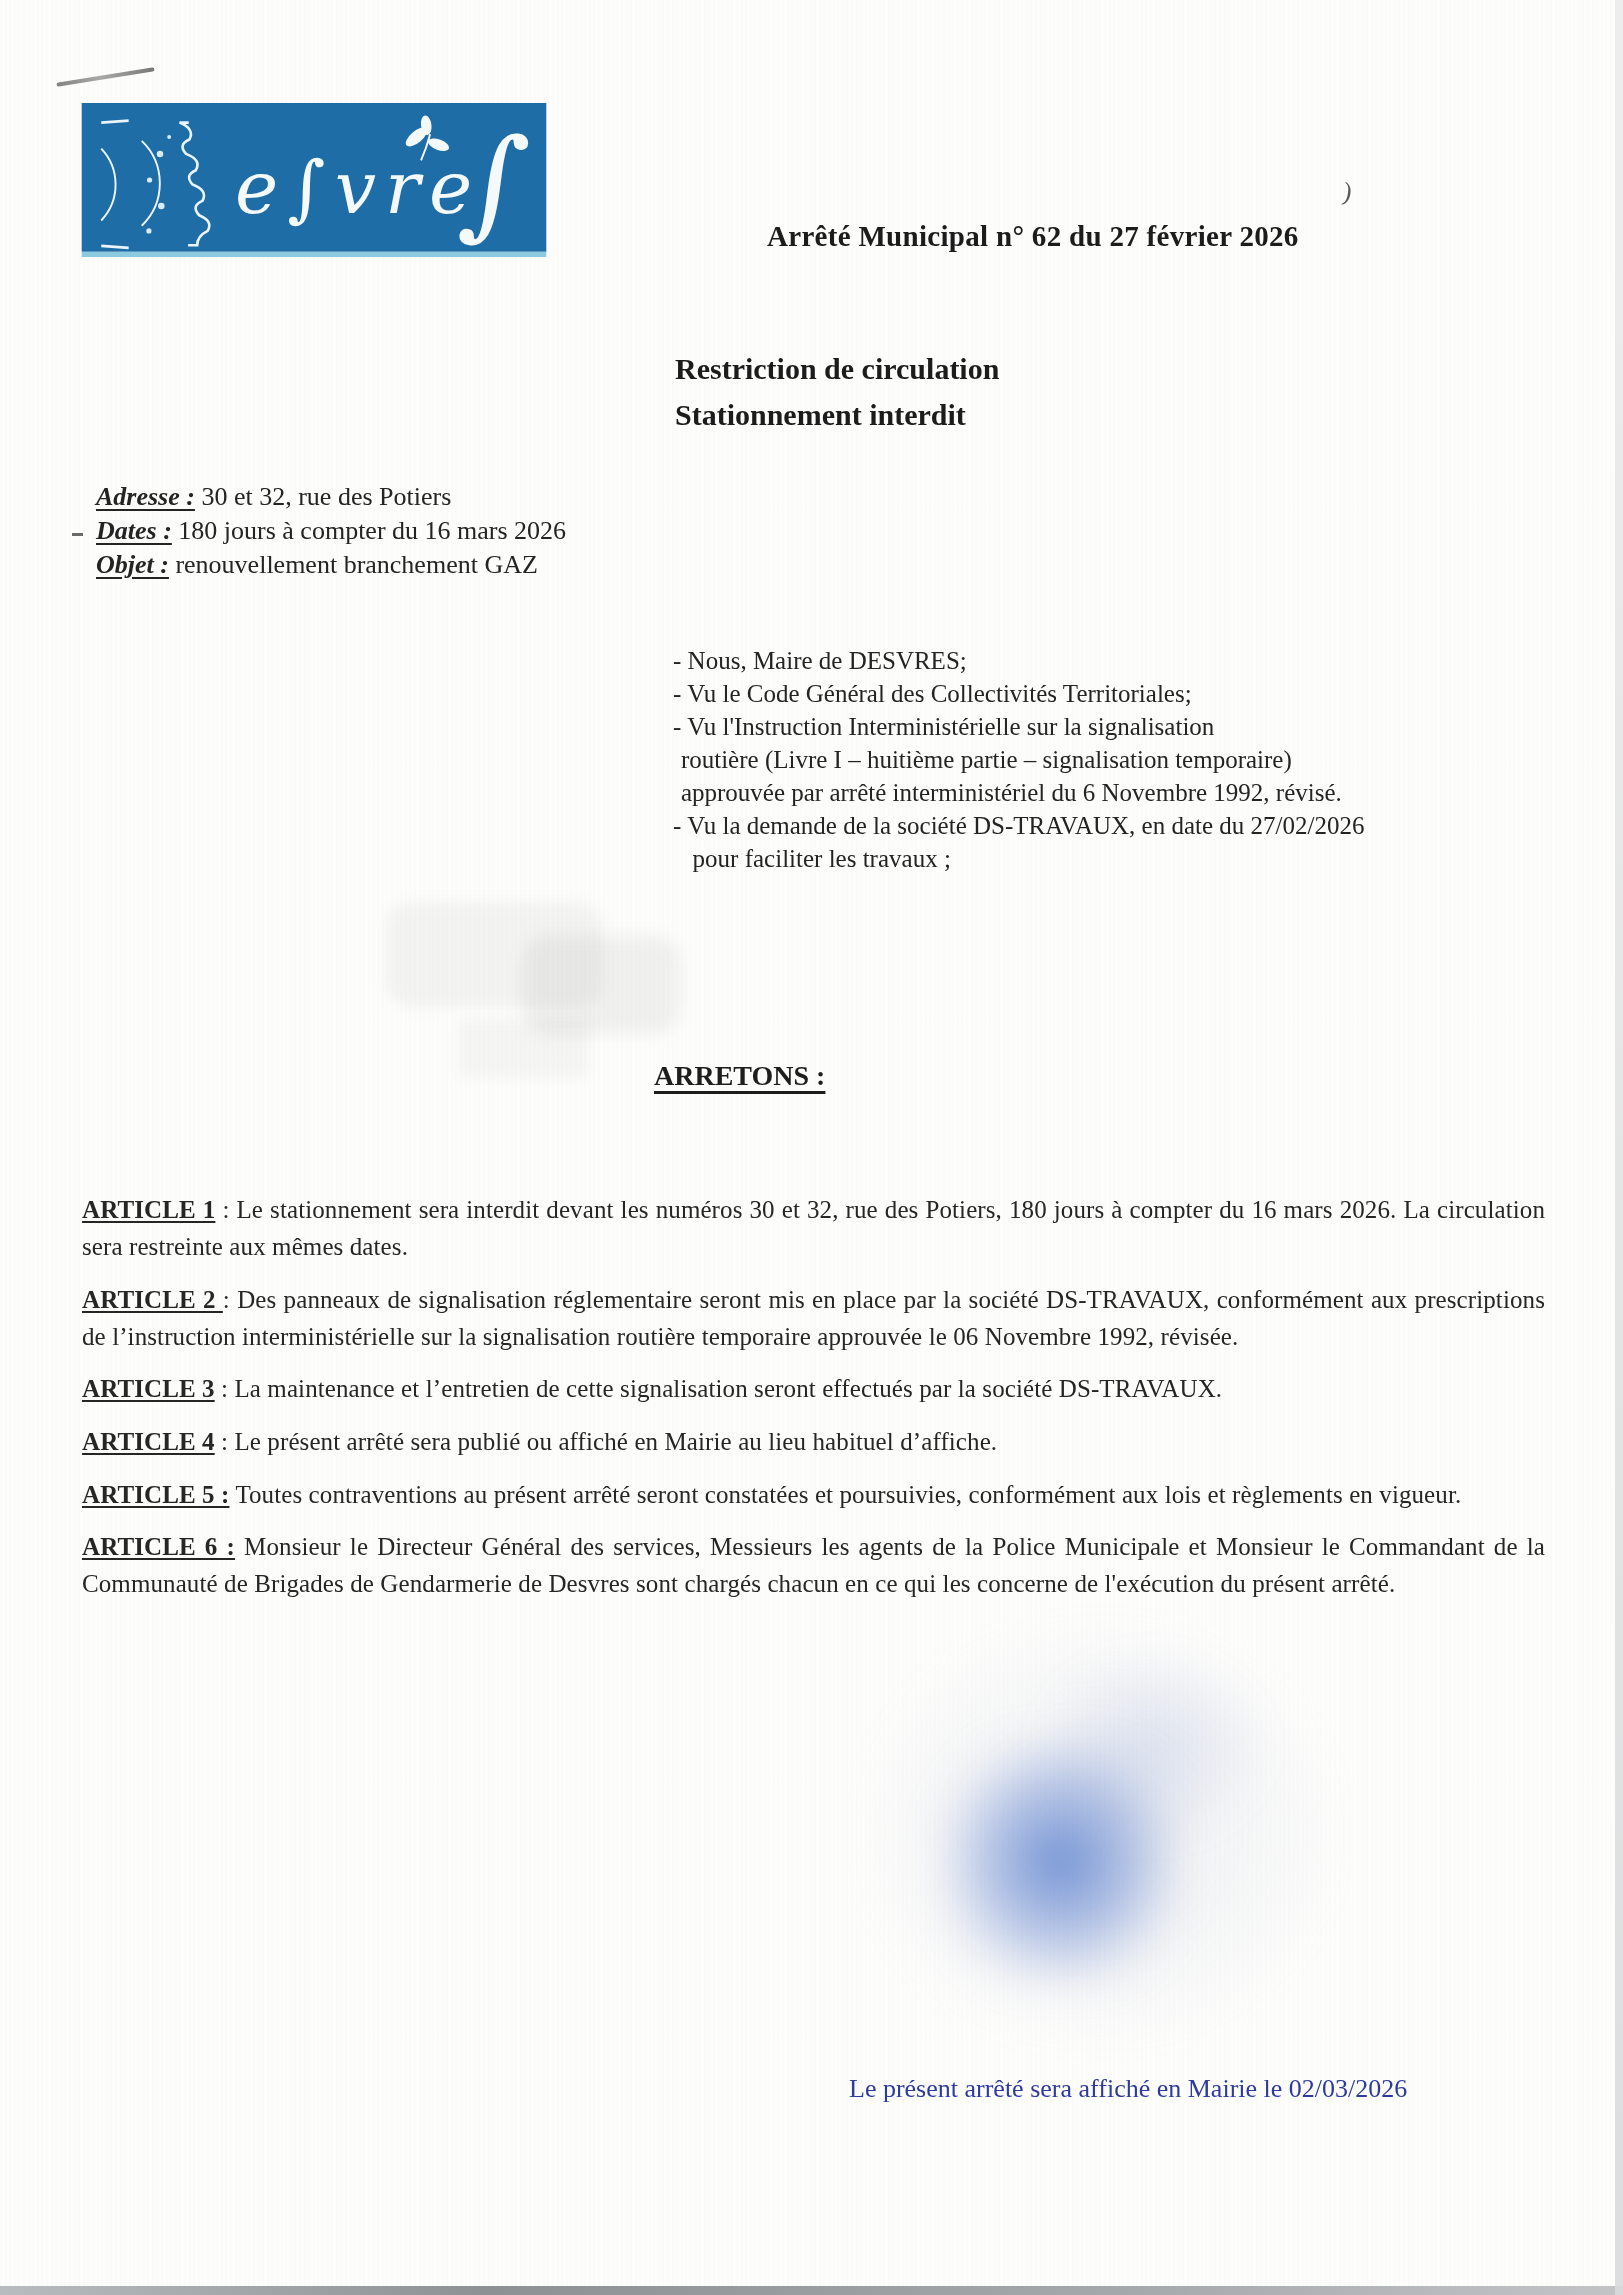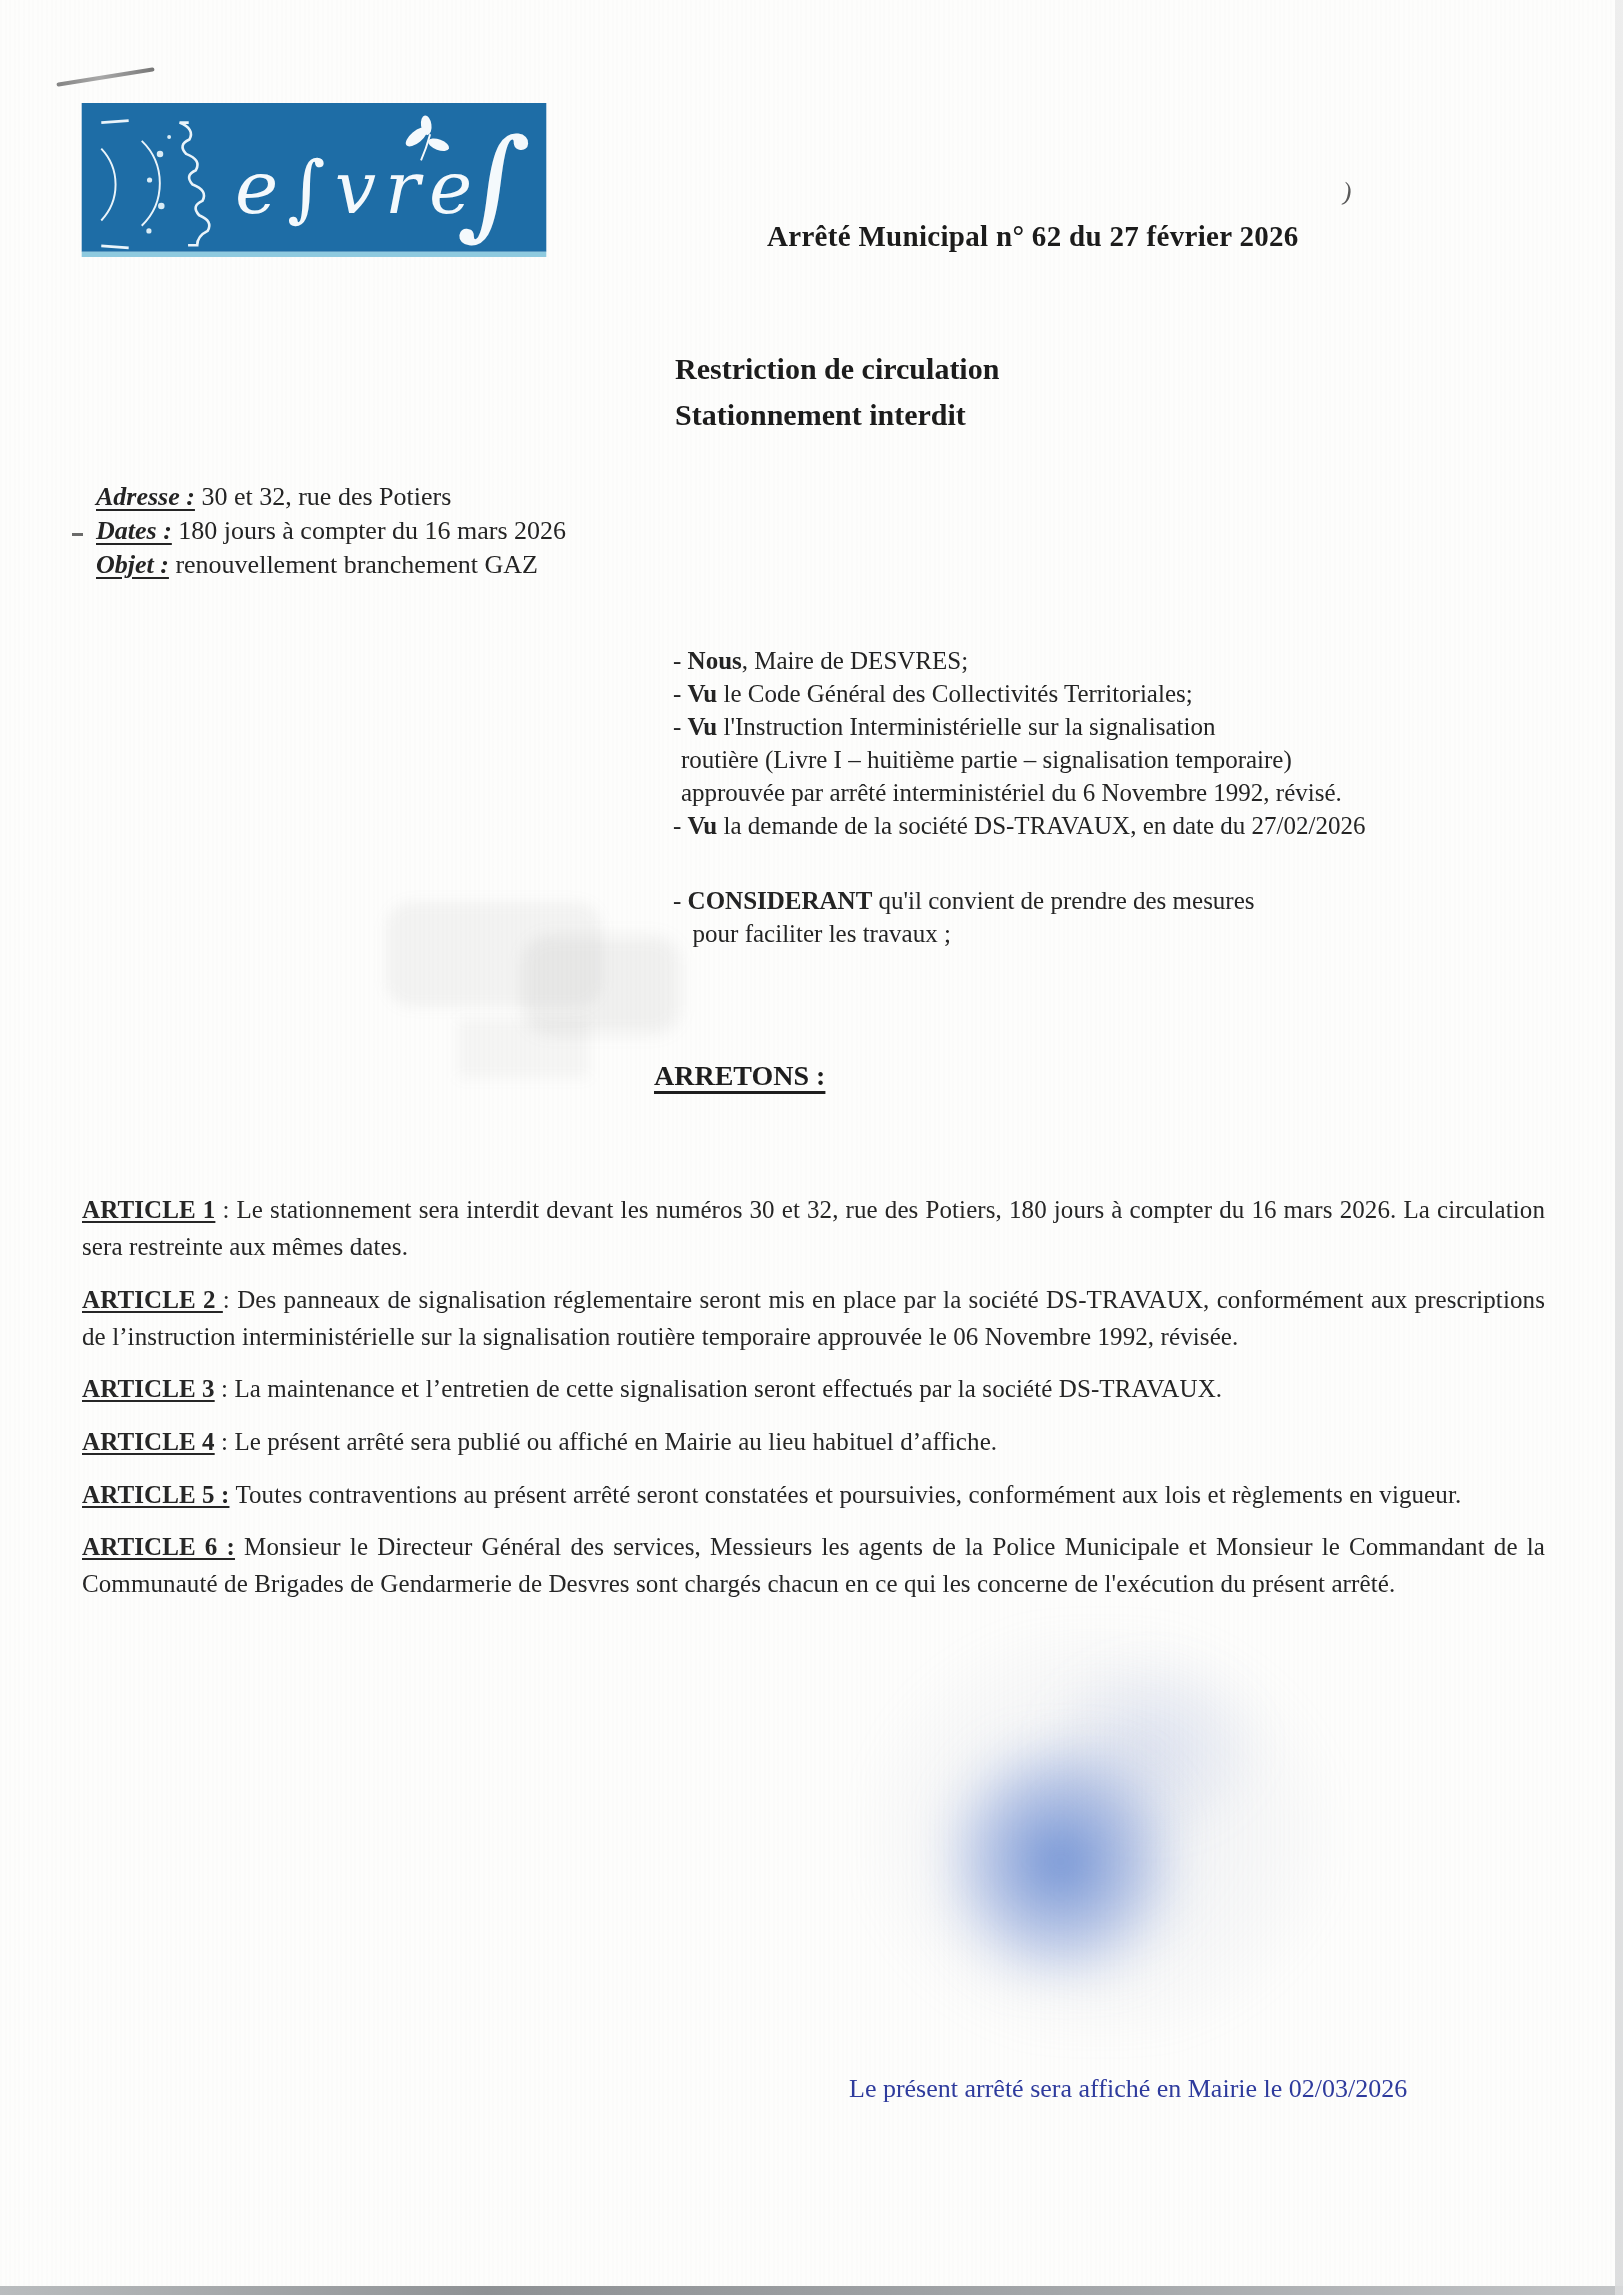--- a/index.html
+++ b/index.html
@@ -40,21 +40,21 @@
 
   
   .meta{left:96px;top:480px;font-size:26px;line-height:34px;color:#242424;white-space:nowrap;}
   .meta .lbl{font-weight:bold;font-style:italic;text-decoration:underline;
     text-decoration-thickness:2px;text-underline-offset:3.9px;margin-top:20px;}
 
   
   .preamble{left:673px;top:644px;font-size:25px;line-height:33px;color:#242424;}
   .preamble div{white-space:nowrap;}
   .preamble .cont{padding-left:7.9px;}
-  .preamble .bold{font-weight:bold;text-align:center;}
+  .preamble .bold{font-weight:normal;text-align:center;}
   .demande{}
   .considerant{margin-top:42px;}
   .considerant-l2{padding-left:19.6px;}
 
   
   .arretons{left:654px;top:1060px;width:275px;text-align:left;font-size:28px;
     font-weight:bold;color:#1e1e1e;}
   .arretons span{text-decoration:underline;text-decoration-thickness:2.6px;text-underline-offset:5.9px;}
 
   
@@ -131,21 +131,20 @@
   </div>
   <div class="abs dates-dash"></div>
 
   <div class="abs preamble">
     <div><span>- </span><span class="bold">Nous</span><span>, Maire de DESVRES;</span></div>
     <div><span>- </span><span class="bold">Vu</span><span> le Code Général des Collectivités Territoriales;</span></div>
     <div><span>- </span><span class="bold">Vu</span><span>  l'Instruction Interministérielle sur la signalisation</span></div>
     <div class="cont">routière (Livre I – huitième partie – signalisation temporaire)</div>
     <div class="cont">approuvée par arrêté interministériel du 6 Novembre 1992, révisé.</div>
     <div class="demande"><span>- </span><span class="bold">Vu</span><span>  la demande de la société DS-TRAVAUX, en date du 27/02/2026</span></div>
-    <div class="considerant"><span>- </span><span class="bold">CONSIDERANT</span><span> qu'il convient de prendre des mesures</span></div>
     <div class="considerant-l2">pour faciliter les travaux ;</div>
   </div>
 
   <div class="abs arretons"><span>ARRETONS :</span></div>
 
   <div class="abs articles">
     <p><span class="art-label">ARTICLE 1</span><span> : </span><span>Le stationnement sera interdit devant les numéros 30 et 32, rue des Potiers, 180 jours à compter du 16 mars 2026. La circulation sera restreinte aux mêmes dates.</span></p>
     <p><span class="art-label">ARTICLE 2 </span><span>: </span><span>Des panneaux de signalisation réglementaire seront mis en place par la société DS-TRAVAUX, conformément aux prescriptions de l’instruction interministérielle sur la signalisation routière temporaire approuvée le 06 Novembre 1992, révisée.</span></p>
     <p><span class="art-label">ARTICLE  3</span><span> : </span><span>La maintenance et l’entretien de cette signalisation seront effectués par la société DS-TRAVAUX.</span></p>
     <p><span class="art-label">ARTICLE  4</span><span> : </span><span>Le présent arrêté sera publié ou affiché en Mairie au lieu habituel d’affiche.</span></p>

